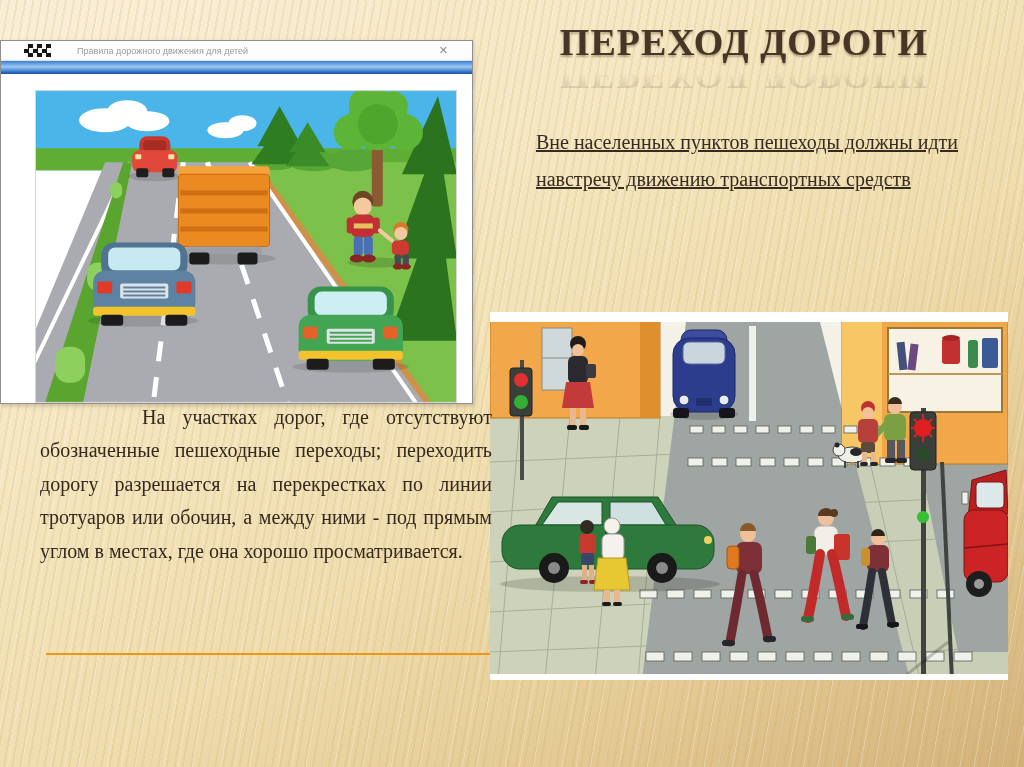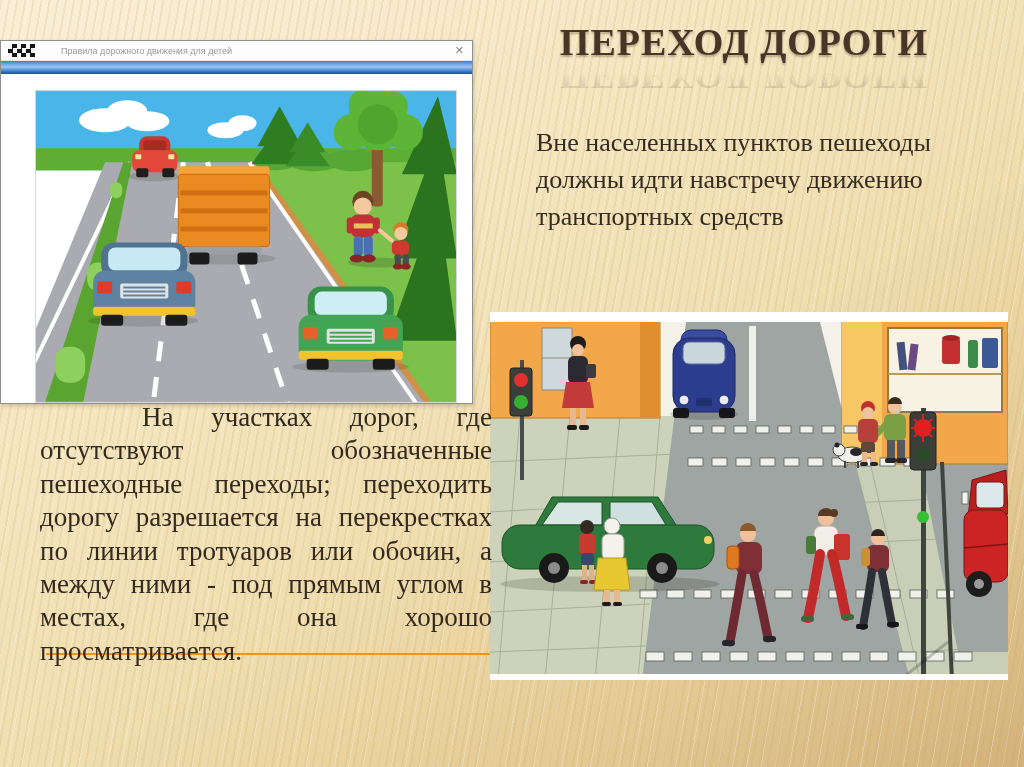--- a/index.html
+++ b/index.html
@@ -10,21 +10,21 @@
       repeating-linear-gradient(100deg, rgba(198,160,92,.16) 0 2px, rgba(255,255,255,0) 2px 8px),
       repeating-linear-gradient(100deg, rgba(255,252,240,.25) 0 1px, rgba(255,255,255,0) 1px 14px),
       linear-gradient(148deg,#f9efd8 0%,#f5e7c2 32%,#efddae 58%,#e4cb95 78%,#d3b27a 100%);
   }
   
   .app-window{
     position:absolute;left:0;top:40px;width:473px;height:364px;
     background:#fff;border:1px solid #8f8f8f;box-sizing:border-box;
     box-shadow:1px 2px 4px rgba(90,70,40,.25);
   }
-  .titlebar{height:19px;background:#fdfdfd;display:flex;align-items:center;padding:0 4px;border-bottom:1px solid #e2e2e2;}
+  .titlebar{height:19px;background:#fdfdfd;display:flex;align-items:center;padding:0 20px;border-bottom:1px solid #e2e2e2;}
   .app-icon{width:27px;height:13px;margin-left:3px;flex:0 0 auto;
     background:repeating-conic-gradient(#161616 0% 25%, #f6f6f6 0% 50%);
     background-size:9px 9px;}
   .titlebar-text{font-family:"Liberation Sans",sans-serif;font-size:9px;color:#9a9a9a;margin-left:26px;white-space:nowrap;overflow:hidden;flex:1 1 auto;}
   .close-btn{font-family:"Liberation Sans",sans-serif;font-size:11px;color:#8a8a8a;padding:0 4px;cursor:default;flex:0 0 auto;}
   .bluebar{height:13px;background:linear-gradient(180deg,#3a7fd6 0%,#9cc8f2 45%,#2f6ec6 85%,#1c4f9e 100%);}
   .canvas-wrap{position:absolute;left:34px;top:49px;width:422px;height:313px;}
   
   .slide-title-wrap{position:absolute;left:484px;top:22px;width:520px;text-align:center;}
   .slide-title{
@@ -33,25 +33,25 @@
   }
   .slide-title-reflection{
     font-weight:bold;font-size:38px;letter-spacing:1px;color:#473627;line-height:1.1;
     transform:scaleY(-1);opacity:.26;filter:blur(.6px);margin-top:-10px;
     -webkit-mask-image:linear-gradient(to bottom,rgba(0,0,0,.9),transparent 55%);
     mask-image:linear-gradient(to bottom,rgba(0,0,0,.9),transparent 55%);
   }
   
   .intro-par{
     position:absolute;left:536px;top:124px;width:472px;
-    font-size:26px;line-height:37px;color:#352b1f;text-align:left;z-index:2;
+    font-size:20px;line-height:37px;color:#352b1f;text-align:left;z-index:2;text-decoration:underline;
   }
   .body-par{
     position:absolute;left:40px;top:401px;width:452px;
-    font-size:27px;line-height:33.4px;color:#33291d;
+    font-size:20px;line-height:33.4px;color:#33291d;
     text-align:justify;text-indent:102px;z-index:2;
   }
   .accent-line{position:absolute;left:46px;top:653px;width:444px;height:2px;z-index:1;}
   
   .intersection-fig{position:absolute;left:490px;top:312px;width:518px;height:368px;background:#fff;}
   svg{display:block;}
 </style>
 </head>
 <body>
 

